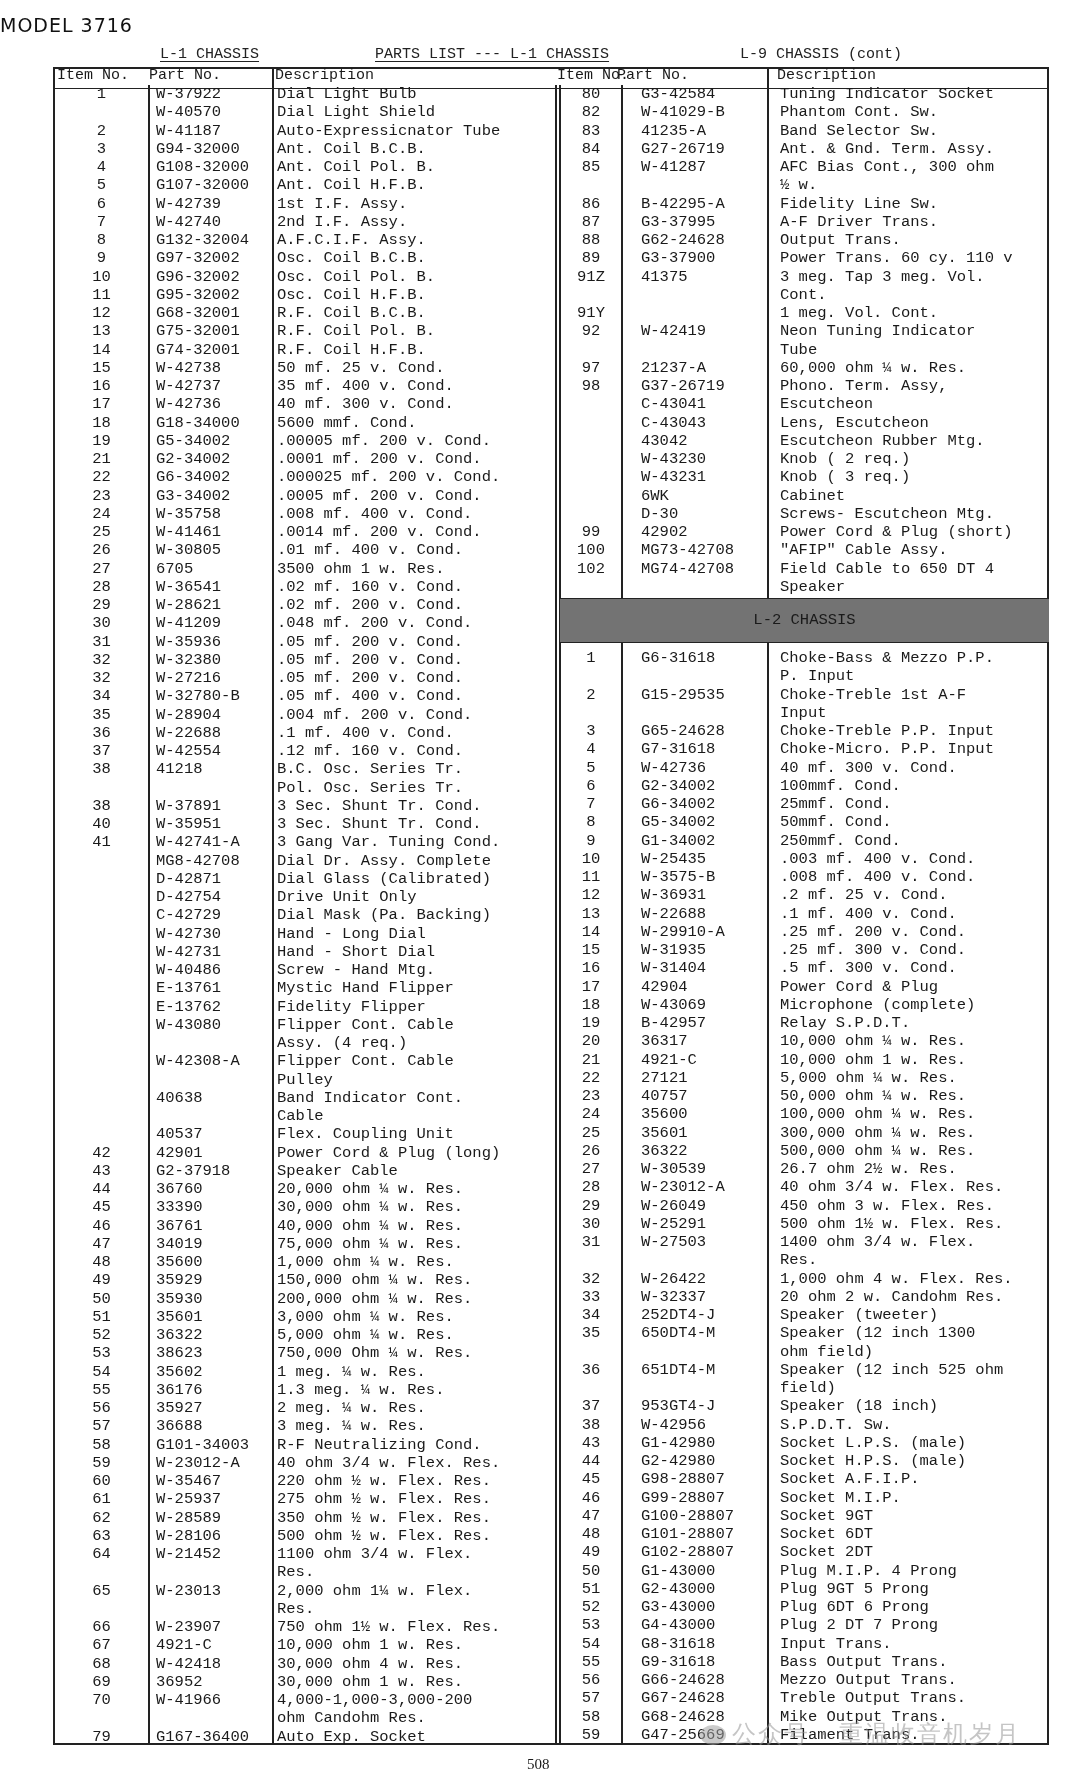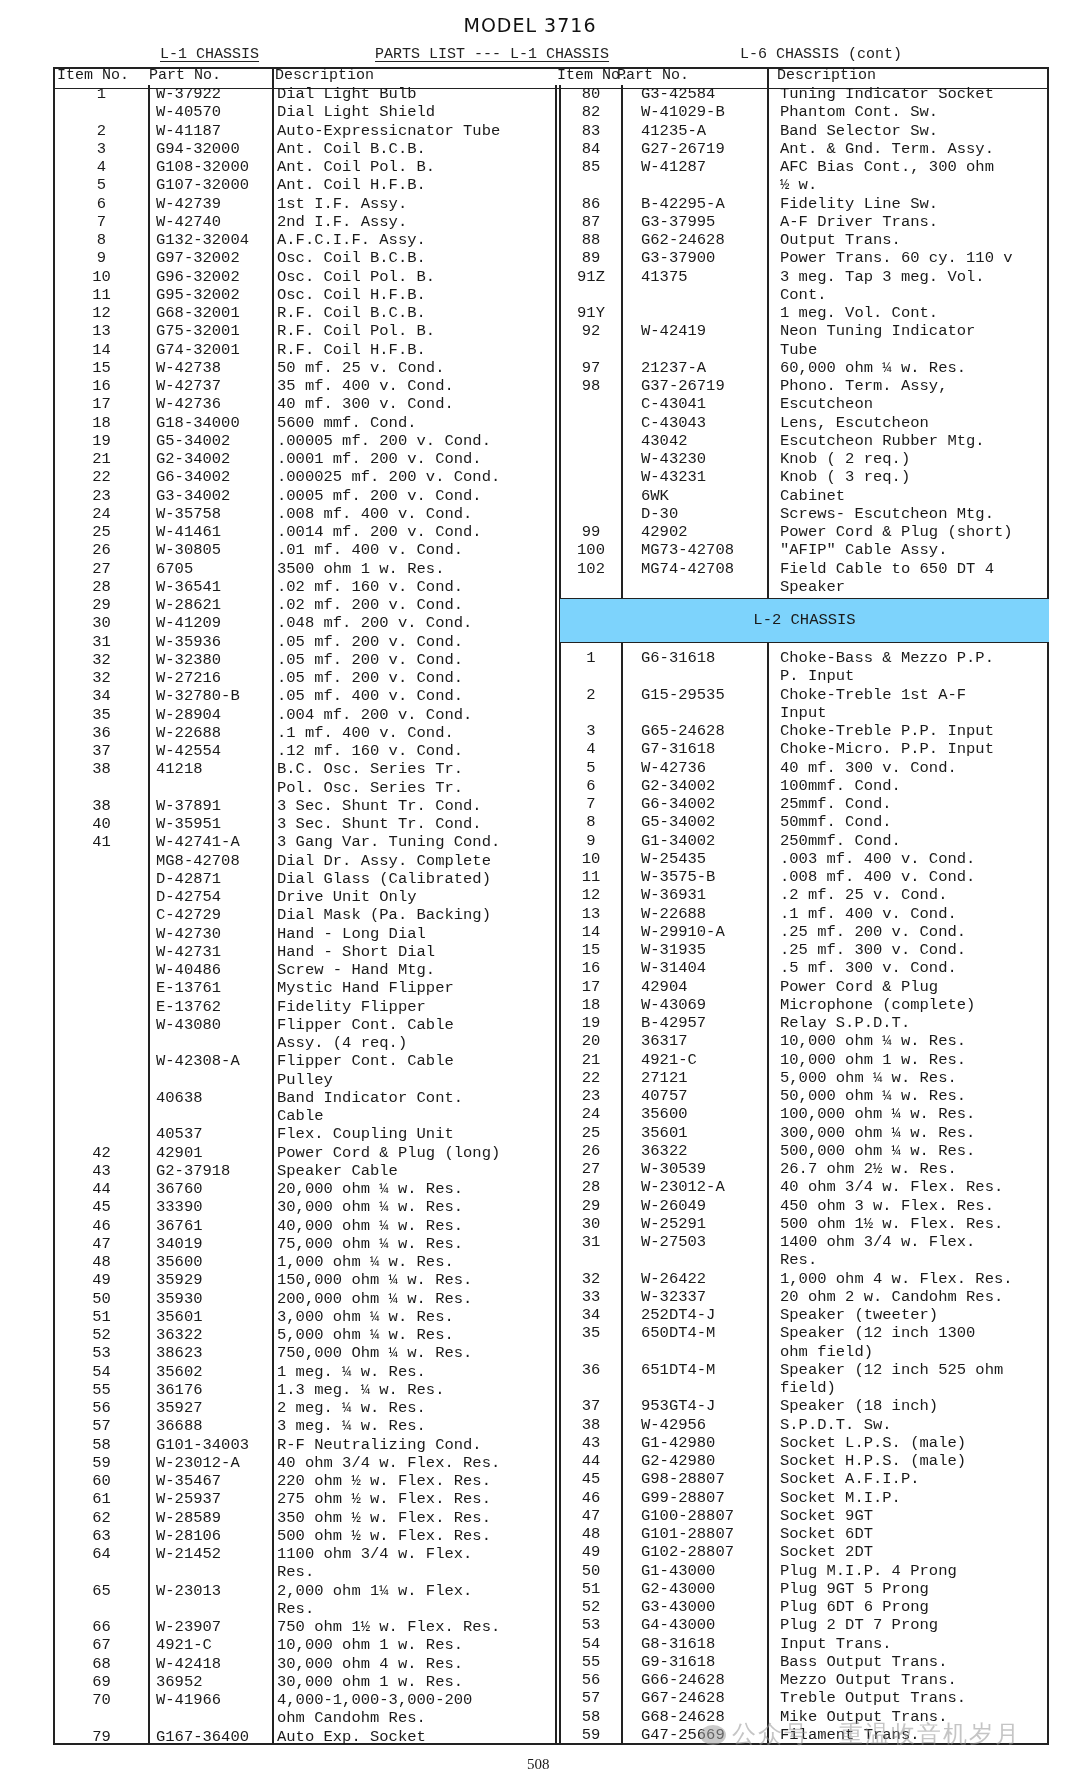--- a/index.html
+++ b/index.html
@@ -1,47 +1,47 @@
 <!DOCTYPE html>
 <html><head>
 <meta charset="utf-8">
 <style>
   html, body { margin: 0; padding: 0; background: #ffffff; }
   body { width: 1080px; height: 1789px; position: relative; overflow: hidden;
          font-family: "Liberation Mono", "DejaVu Sans Mono", monospace; color: #1a1a1a; }
-  .title { position: absolute; top: 14px; left: 0; width: 1020px; text-align: center;
-           font-family: "DejaVu Sans", sans-serif; font-size: 19px; letter-spacing: 1px; color: #111; padding-left: 20px; }
+  .title { position: absolute; top: 14px; left: 0; width: 1020px; 
+           font-family: "DejaVu Sans", sans-serif; font-size: 19px; letter-spacing: 1px; color: #111; }
   .sub { position: absolute; top: 46px; font-size: 15px; color: #222; }
   .sub.l { left: 120px; text-decoration: underline; text-underline-offset: 3px; margin-left: 40px; }
   .sub.c { left: 375px; text-decoration: underline; text-underline-offset: 3px; text-align: center; }
   .sub.r { left: 740px; }
   .frame { position: absolute; left: 53px; top: 67px; width: 996px; height: 1678px;
            border: 2px solid #222; box-sizing: border-box; }
   .hdr { position: absolute; top: 67px; height: 22px; font-size: 15px; line-height: 18px;
          border-bottom: 1.5px solid #222; box-sizing: border-box; }
   .vline { position: absolute; background: #222; width: 1.5px; }
   .col { position: absolute; font-size: 15.5px; line-height: 18.25px; white-space: pre; }
   .row { height: 18.25px; overflow: visible; }
   .it { text-align: center; }
   .l2box { position: absolute; left: 560px; top: 598px; width: 489px; height: 45px;
            border-top: 1.5px solid #222; border-bottom: 1.5px solid #222; box-sizing: border-box;
-           text-align: center; line-height: 42px; font-size: 15.5px; background: #7dd3fc; }
+           text-align: center; line-height: 42px; font-size: 15.5px; background: #737373; }
   .pg { position: absolute; top: 1756px; left: 527px; font-family: Liberation Serif, serif; font-size: 15px; }
   .wm { position: absolute; top: 1718px; left: 700px; font-family: "DejaVu Sans", sans-serif;
         font-size: 24px; color: rgba(150,150,150,0.55); letter-spacing: 2px; white-space: nowrap; }
   .wm .ic { display: inline-block; width: 26px; height: 20px; border-radius: 50%;
             background: rgba(160,160,160,0.55); vertical-align: -3px; margin-right: 6px; }
 </style>
 </head>
 <body>
 
 <div class="title">MODEL 3716</div>
 <div class="sub l">L-1 CHASSIS</div>
 <div class="sub c">PARTS LIST --- L-1 CHASSIS</div>
-<div class="sub r">L-6 CHASSIS (cont)</div>
+<div class="sub r">L-9 CHASSIS (cont)</div>
 
 <div class="frame"></div>
 
 <div class="hdr" style="left:55px;width:500px;">
   <span style="position:absolute;left:2px;">Item No.</span>
   <span style="position:absolute;left:94px;">Part No.</span>
   <span style="position:absolute;left:220px;">Description</span>
 </div>
 <div class="hdr" style="left:555px;width:492px;">
   <span style="position:absolute;left:2px;">Item No.</span>

